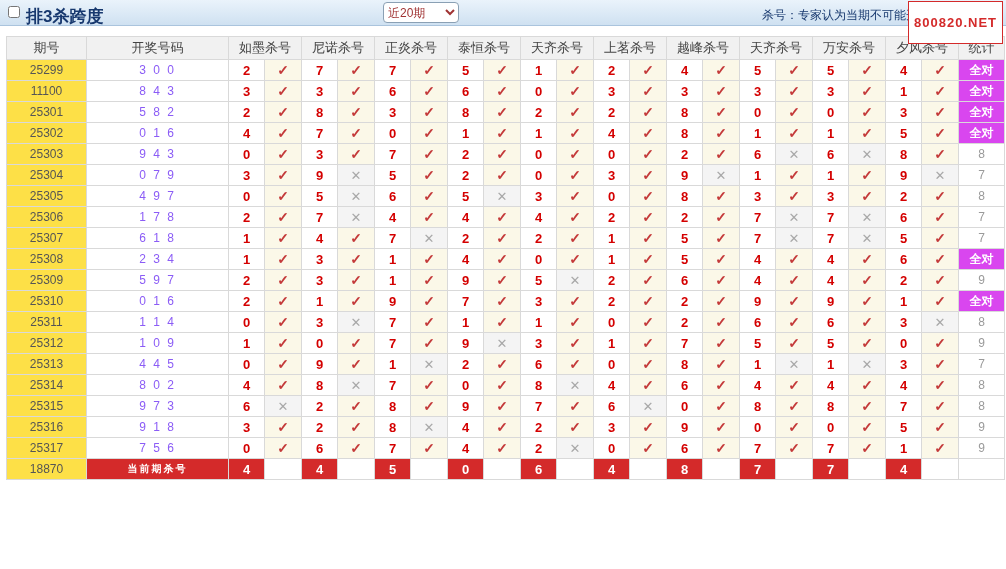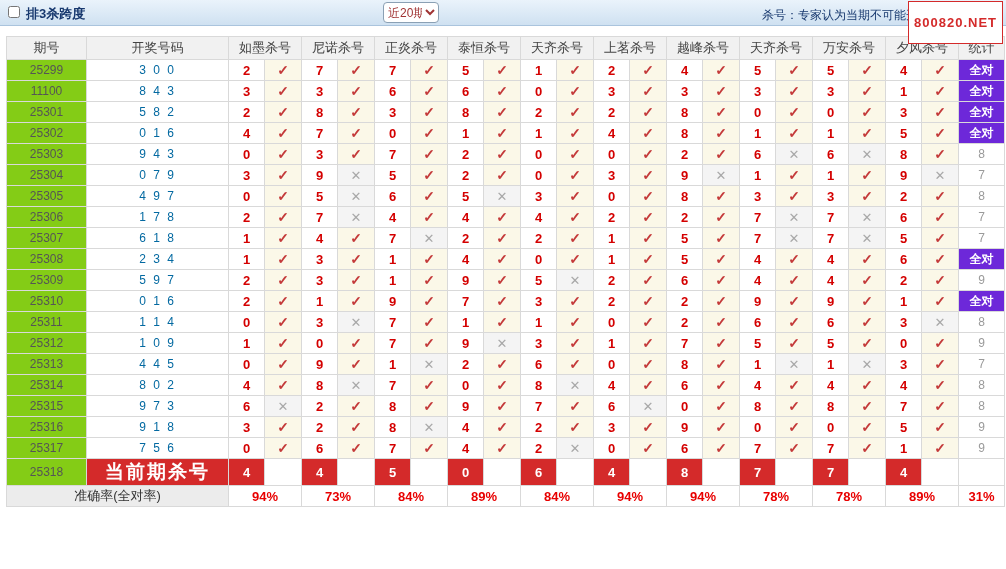--- a/index.html
+++ b/index.html
@@ -13,25 +13,25 @@
   .topbar {
     position:relative; width:1006px; height:26px;
     background:linear-gradient(#eaf3fb,#cfe1f1);
     border-bottom:1px solid #aac4dd;
   }
   .topbar input[type=checkbox]{
     position:absolute; left:8px; top:6px; width:12px; height:12px; margin:0;
   }
   .title {
     position:absolute; left:26px; top:5px;
-    font-size:13px; font-weight:bold; color:#17386e;text-align:center;
+    font-size:17px; font-weight:bold; color:#17386e;text-align:center;
   }
   .range {
     position:absolute; left:383px; top:2px;
-    width:56px; height:21px;
+    width:76px; height:21px;
     font-size:12px; color:#a03333;
     background:#fff; border:1px solid #8aa0b4; border-radius:4px;
   }
   .note {
     position:absolute; right:52px; top:7px;
     font-size:12px; color:#17386e; white-space:nowrap;
   }
   .badge {
     position:absolute; right:3px; top:1px; z-index:2;
     padding:13px 5px; background:#fff;
@@ -41,28 +41,28 @@
   
   table {
     margin:10px 0 0 6px; border-collapse:collapse; table-layout:fixed;
     width:998px;
   }
   td, th {
     border:1px solid #d9d9d9; text-align:center; vertical-align:middle;
     height:21px; padding:0; font-size:12px; overflow:hidden; white-space:nowrap;
   }
   th { background:#f1f1f1; color:#444; font-weight:normal; font-size:13px; height:23px; }
-  .period   { background:#84cc16; color:#555; }
-  .nums     { color:#0369a1; letter-spacing:2px; font-size:12px; }
+  .period   { background:#fde047; color:#555; }
+  .nums     { color:#8b5cf6; letter-spacing:2px; font-size:12px; }
   .kn       { color:#d40000; font-weight:bold; font-size:13px; background:#fff; }
   .mark-ok  { background:#fbf8e8; color:#c43a3a; font-size:14px; font-weight:bold; }
   .mark-no  { background:#f4f4f4; color:#a8a8a8; font-size:13px; }
-  .stat-full{ background:#6d28d9; color:#fff; font-weight:bold; font-size:12px; }
+  .stat-full{ background:#d946ef; color:#fff; font-weight:bold; font-size:12px; }
   .stat-num { color:#9a9a9a; background:#fff; }
-  .banner   { background:#d42a2a; color:#fff; font-weight:bold; font-size:19px; letter-spacing:2px;margin-left:28px; }
+  .banner   { background:#d42a2a; color:#fff; font-weight:bold; font-size:10px; letter-spacing:2px;margin-left:28px; }
   .curkill  { background:#d42a2a; color:#fff; font-weight:bold; font-size:13px; }
   .curblank { background:#fff; }
   .sumlabel { background:#ececec; color:#333; font-size:13px; }
   .acc      { color:#e80000; font-weight:bold; font-size:13px; background:#fff; }
   .streak   { color:#1414c8; font-weight:bold; font-size:13px; background:#fff; }
 </style>
 </head>
 <body>
 
 <div class="topbar">
@@ -588,21 +588,21 @@
         <td class="mark-ok">✓</td>
         <td class="kn">7</td>
         <td class="mark-ok">✓</td>
         <td class="kn">7</td>
         <td class="mark-ok">✓</td>
         <td class="kn">1</td>
         <td class="mark-ok">✓</td>
         <td class="stat-num">9</td>
       </tr>
       <tr>
-        <td class="period">25318</td>
+        <td class="period">18870</td>
         <td class="banner">当前期杀号</td>
         <td class="curkill">4</td>
         <td class="curblank"></td>
         <td class="curkill">4</td>
         <td class="curblank"></td>
         <td class="curkill">5</td>
         <td class="curblank"></td>
         <td class="curkill">0</td>
         <td class="curblank"></td>
         <td class="curkill">6</td>
@@ -611,29 +611,15 @@
         <td class="curblank"></td>
         <td class="curkill">8</td>
         <td class="curblank"></td>
         <td class="curkill">7</td>
         <td class="curblank"></td>
         <td class="curkill">7</td>
         <td class="curblank"></td>
         <td class="curkill">4</td>
         <td class="curblank"></td>
         <td class="curblank"></td>
-      </tr>
-      <tr>
-        <td class="sumlabel" colspan="2">准确率(全对率)</td>
-        <td class="acc" colspan="2">94%</td>
-        <td class="acc" colspan="2">73%</td>
-        <td class="acc" colspan="2">84%</td>
-        <td class="acc" colspan="2">89%</td>
-        <td class="acc" colspan="2">84%</td>
-        <td class="acc" colspan="2">94%</td>
-        <td class="acc" colspan="2">94%</td>
-        <td class="acc" colspan="2">78%</td>
-        <td class="acc" colspan="2">78%</td>
-        <td class="acc" colspan="2">89%</td>
-        <td class="acc">31%</td>
       </tr>
     </tbody>
 </table>
 
 </body></html>

